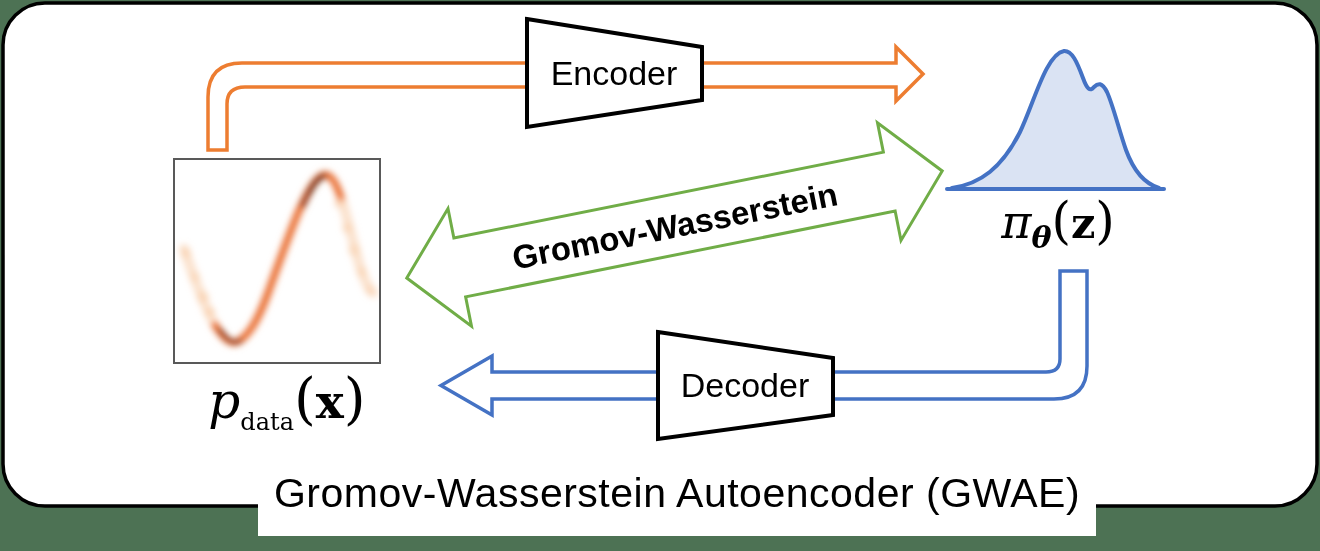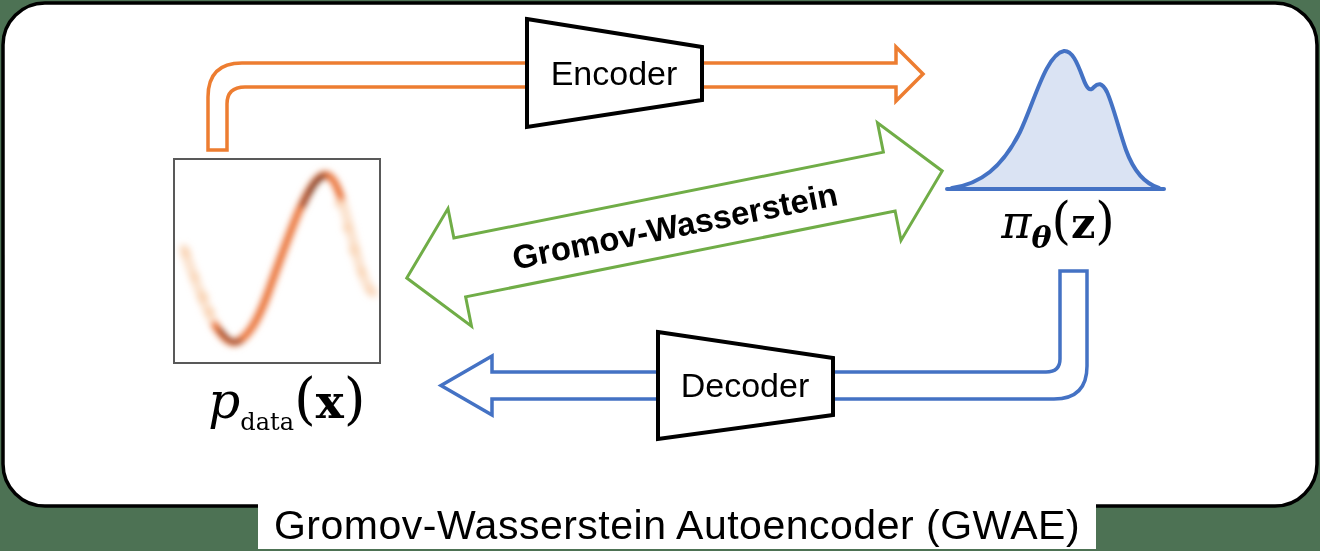--- a/index.html
+++ b/index.html
@@ -20,22 +20,22 @@
   .gw-body{fill:#fff;stroke:var(--gw-arrow);stroke-width:3px;stroke-linejoin:miter;}
   .block-label{font-family:"Liberation Sans",sans-serif;font-size:34px;fill:var(--text);
                text-anchor:middle;font-weight:400;}
   .gw-label{font-family:"Liberation Sans",sans-serif;font-size:33px;font-weight:bold;
             fill:var(--text);text-anchor:middle;}
   .prior-curve-fill{fill:var(--prior-fill);stroke:none;}
   .prior-curve-stroke{fill:none;stroke:var(--prior-stroke);stroke-width:4px;
                       stroke-linecap:round;stroke-linejoin:round;}
   .prior-baseline{stroke:var(--prior-stroke);stroke-width:4px;stroke-linecap:round;}
   .heat-frame{fill:#fff;stroke:var(--heatmap-frame);stroke-width:2px;}
-  .caption-box{position:absolute;left:258px;top:483px;width:838px;height:66px;
-               background:var(--panel);display:flex;align-items:flex-end;justify-content:center;
+  .caption-box{position:absolute;left:258px;top:470px;width:838px;height:66px;
+               background:var(--panel);display:flex;align-items:flex-start;justify-content:center;
                font-size:41px;color:var(--text);letter-spacing:0.5px;font-weight:400;}
   .math{position:absolute;font-family:"DejaVu Serif",serif;color:var(--text);
         display:flex;align-items:baseline;transform:translateX(-50%);white-space:nowrap;}
   .math .mvar{font-style:italic;}
   .math .msub{position:relative;top:10px;}
   .math .mbold{font-weight:bold;}
   .math .mparen{font-weight:400;}
   .data-label{left:287px;top:366px;}
   .data-label .mvar{font-size:50px;}
   .data-label .msub{font-size:24px;top:12px;}

